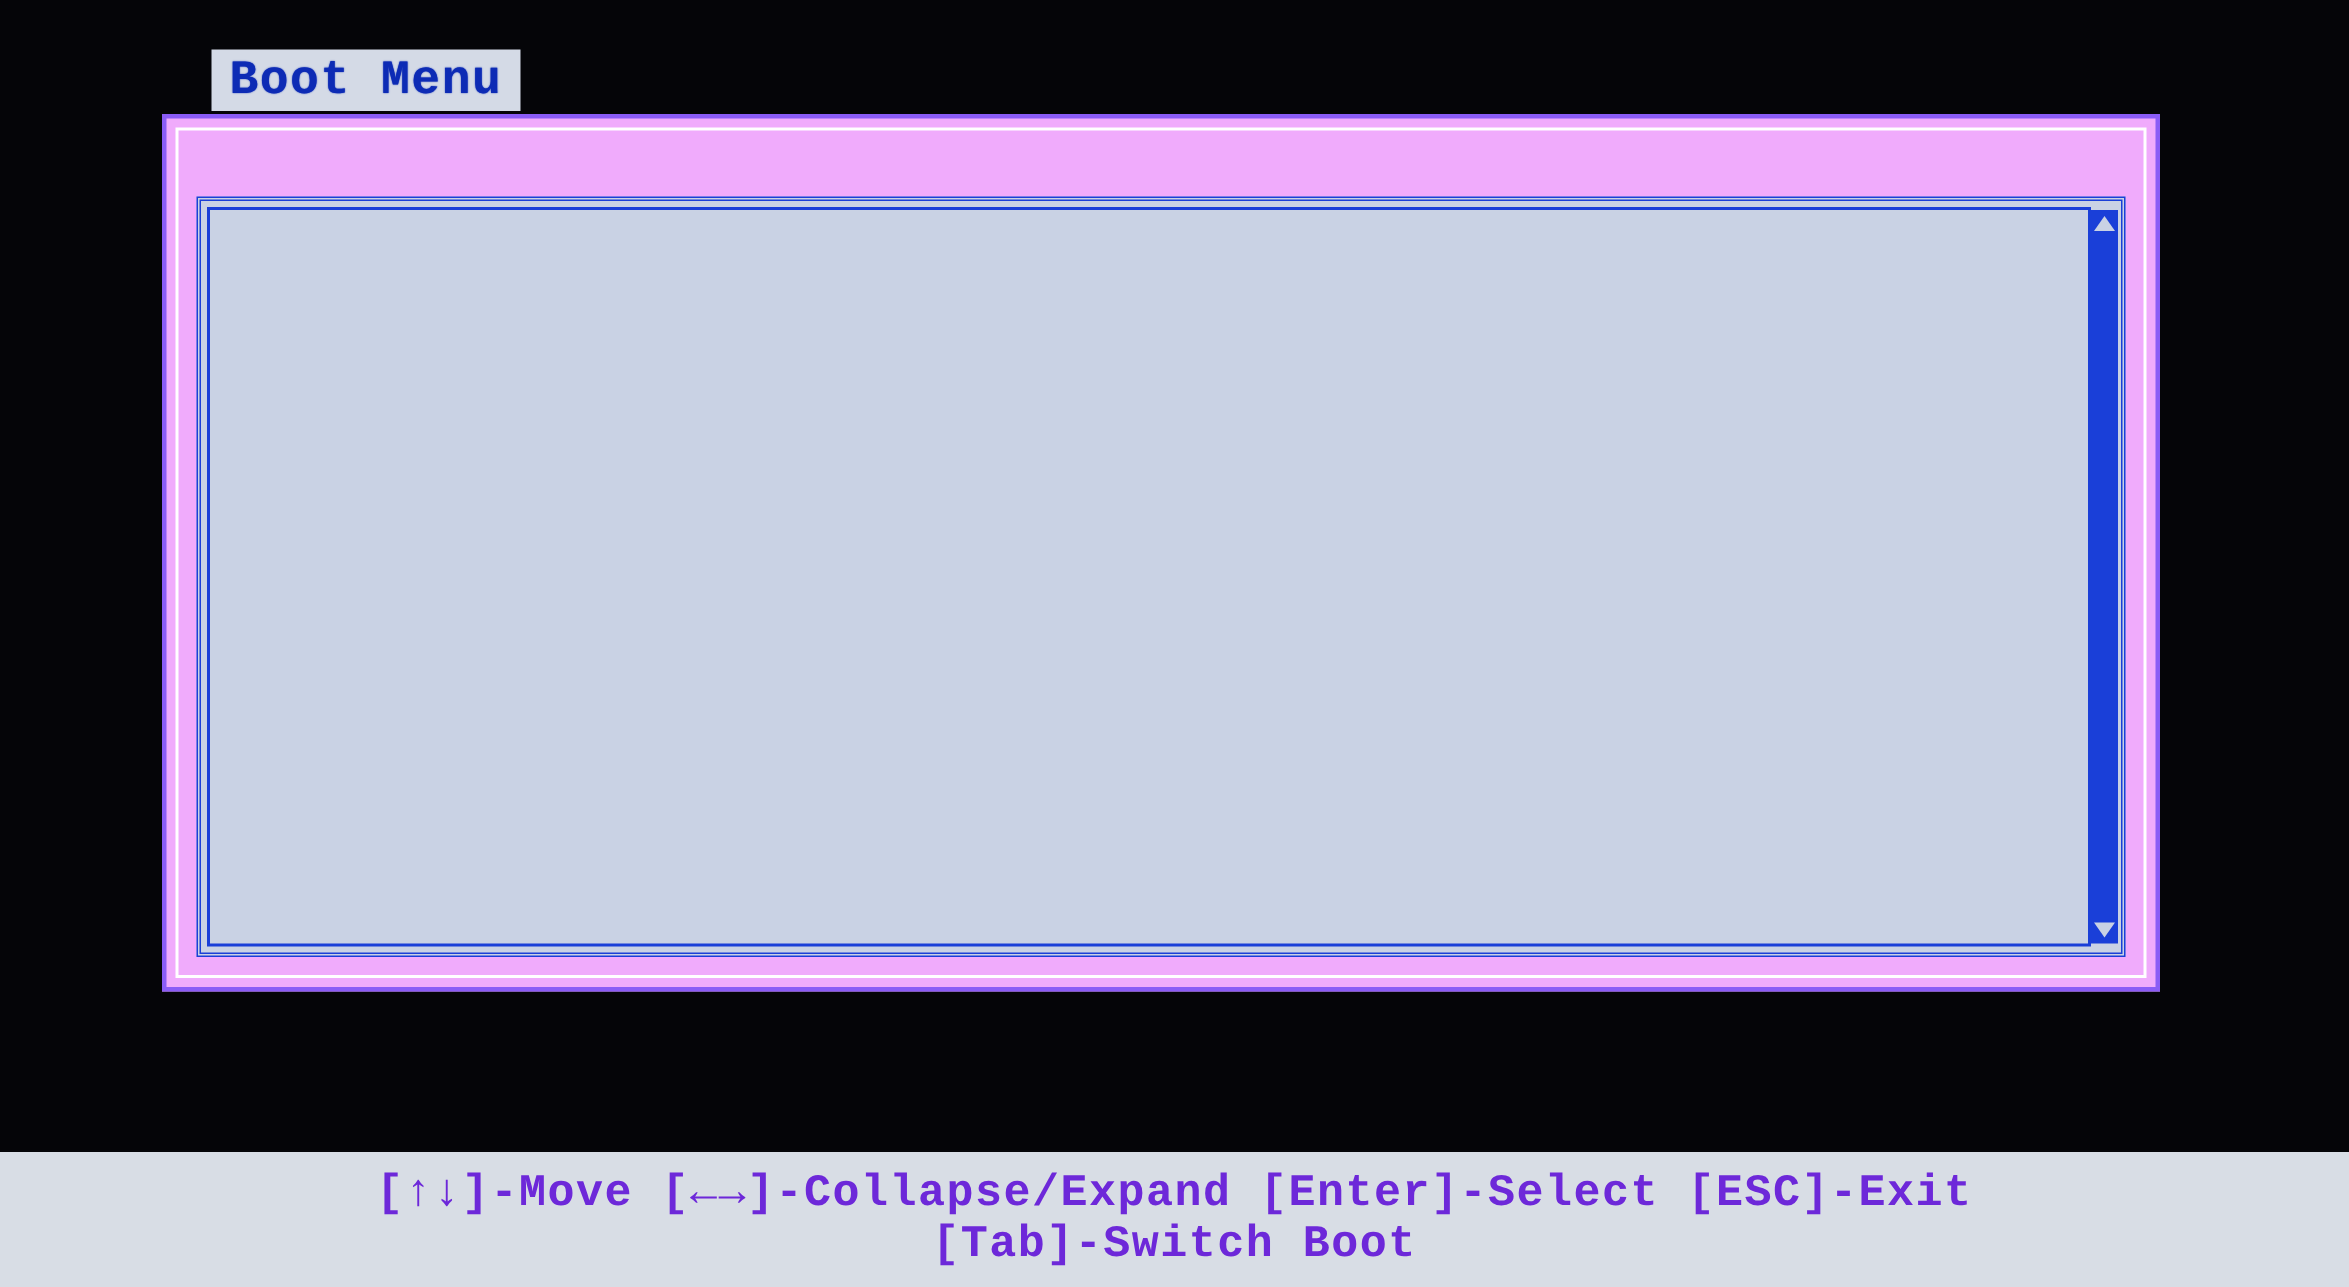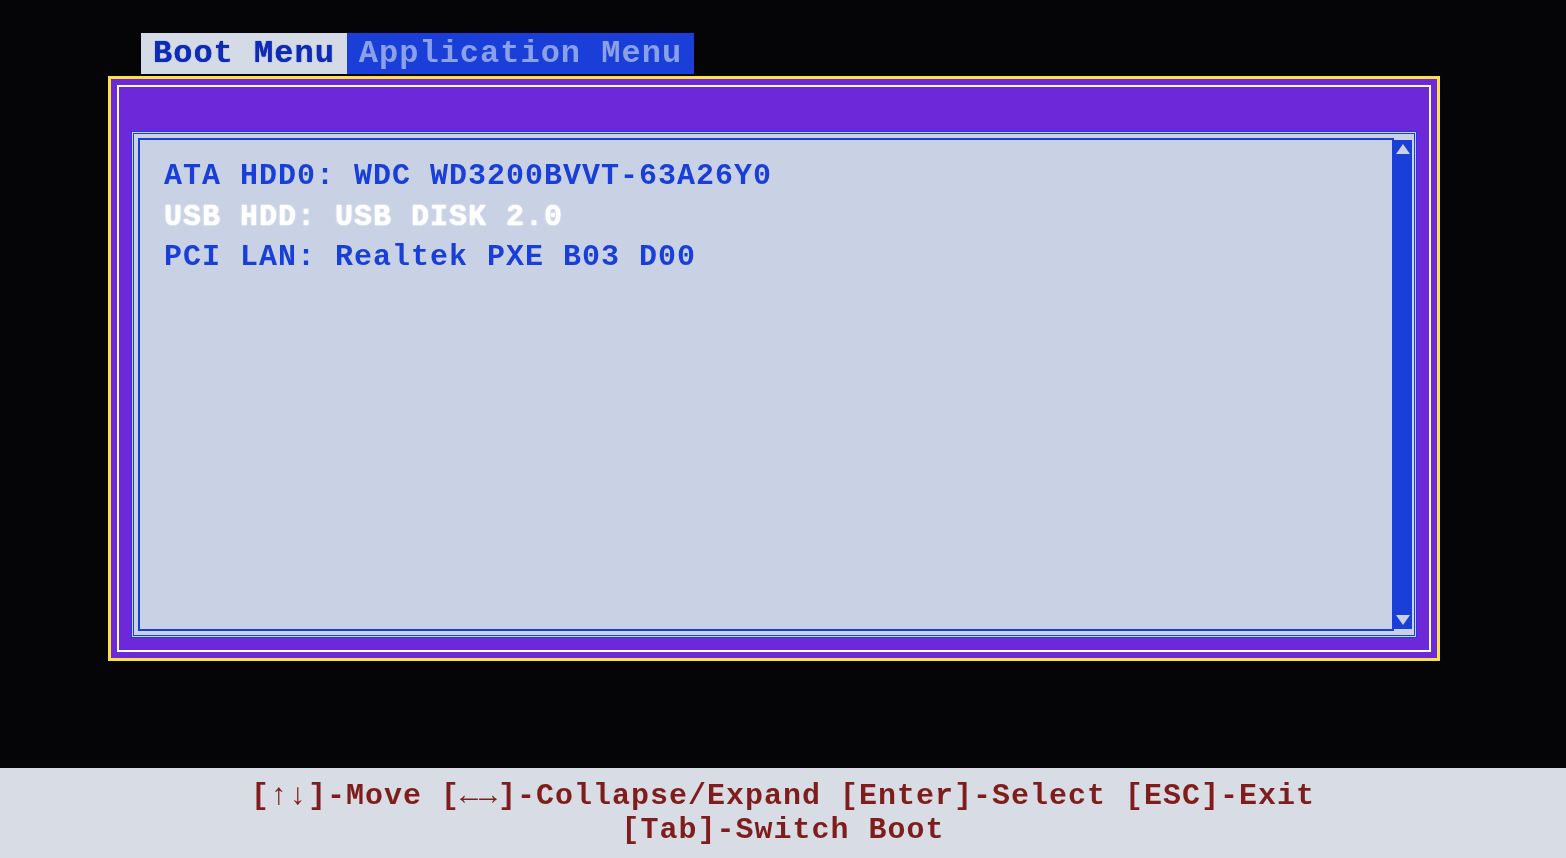--- a/index.html
+++ b/index.html
@@ -11,22 +11,22 @@
       font-weight: bold;
       position: relative;
       overflow: hidden;
     }
     .bios-window {
       position: absolute;
       top: 76px;
       left: 108px;
       width: 1332px;
       height: 585px;
-      background: #6d28d9;
-      border: 3px solid #fde047;
+      background: #f0abfc;
+      border: 3px solid #8b5cf6;
       padding: 6px;
     }
     .inner-border {
       width: 100%;
       height: 100%;
       border: 2px solid #ffffff;
       position: relative;
       display: flex;
       flex-direction: column;
     }
@@ -119,45 +119,39 @@
       bottom: 0;
       left: 0;
       width: 100%;
       height: 90px;
       background: #d8dde5;
       display: flex;
       flex-direction: column;
       align-items: center;
       justify-content: center;
       font-size: 30px;
-      color: #7f1d1d;
+      color: #6d28d9;
       font-family: 'Courier New', monospace;
       font-weight: bold;
       letter-spacing: 1px;
     }
     .footer-line {
       white-space: nowrap;
     }
   </style>
 </head>
 <body>
 
 <div class="bios-window">
   <div class="tabs">
     <div class="tab active">Boot Menu</div>
-    <div class="tab">Application Menu</div>
   </div>
   <div class="inner-border">
     <div class="content-area">
       <div class="content-inner-border"></div>
-      <ul class="boot-list">
-        <li class="boot-item">ATA HDD0: WDC WD3200BVVT-63A26Y0</li>
-        <li class="boot-item selected">USB HDD: USB DISK 2.0</li>
-        <li class="boot-item">PCI LAN: Realtek PXE B03 D00</li>
-      </ul>
       <div class="scrollbar">
         <div class="scroll-arrow up"></div>
         <div class="scroll-arrow down"></div>
       </div>
     </div>
   </div>
 </div>
 
 <div class="footer">
   <div class="footer-line">[↑↓]-Move [←→]-Collapse/Expand [Enter]-Select [ESC]-Exit</div>

